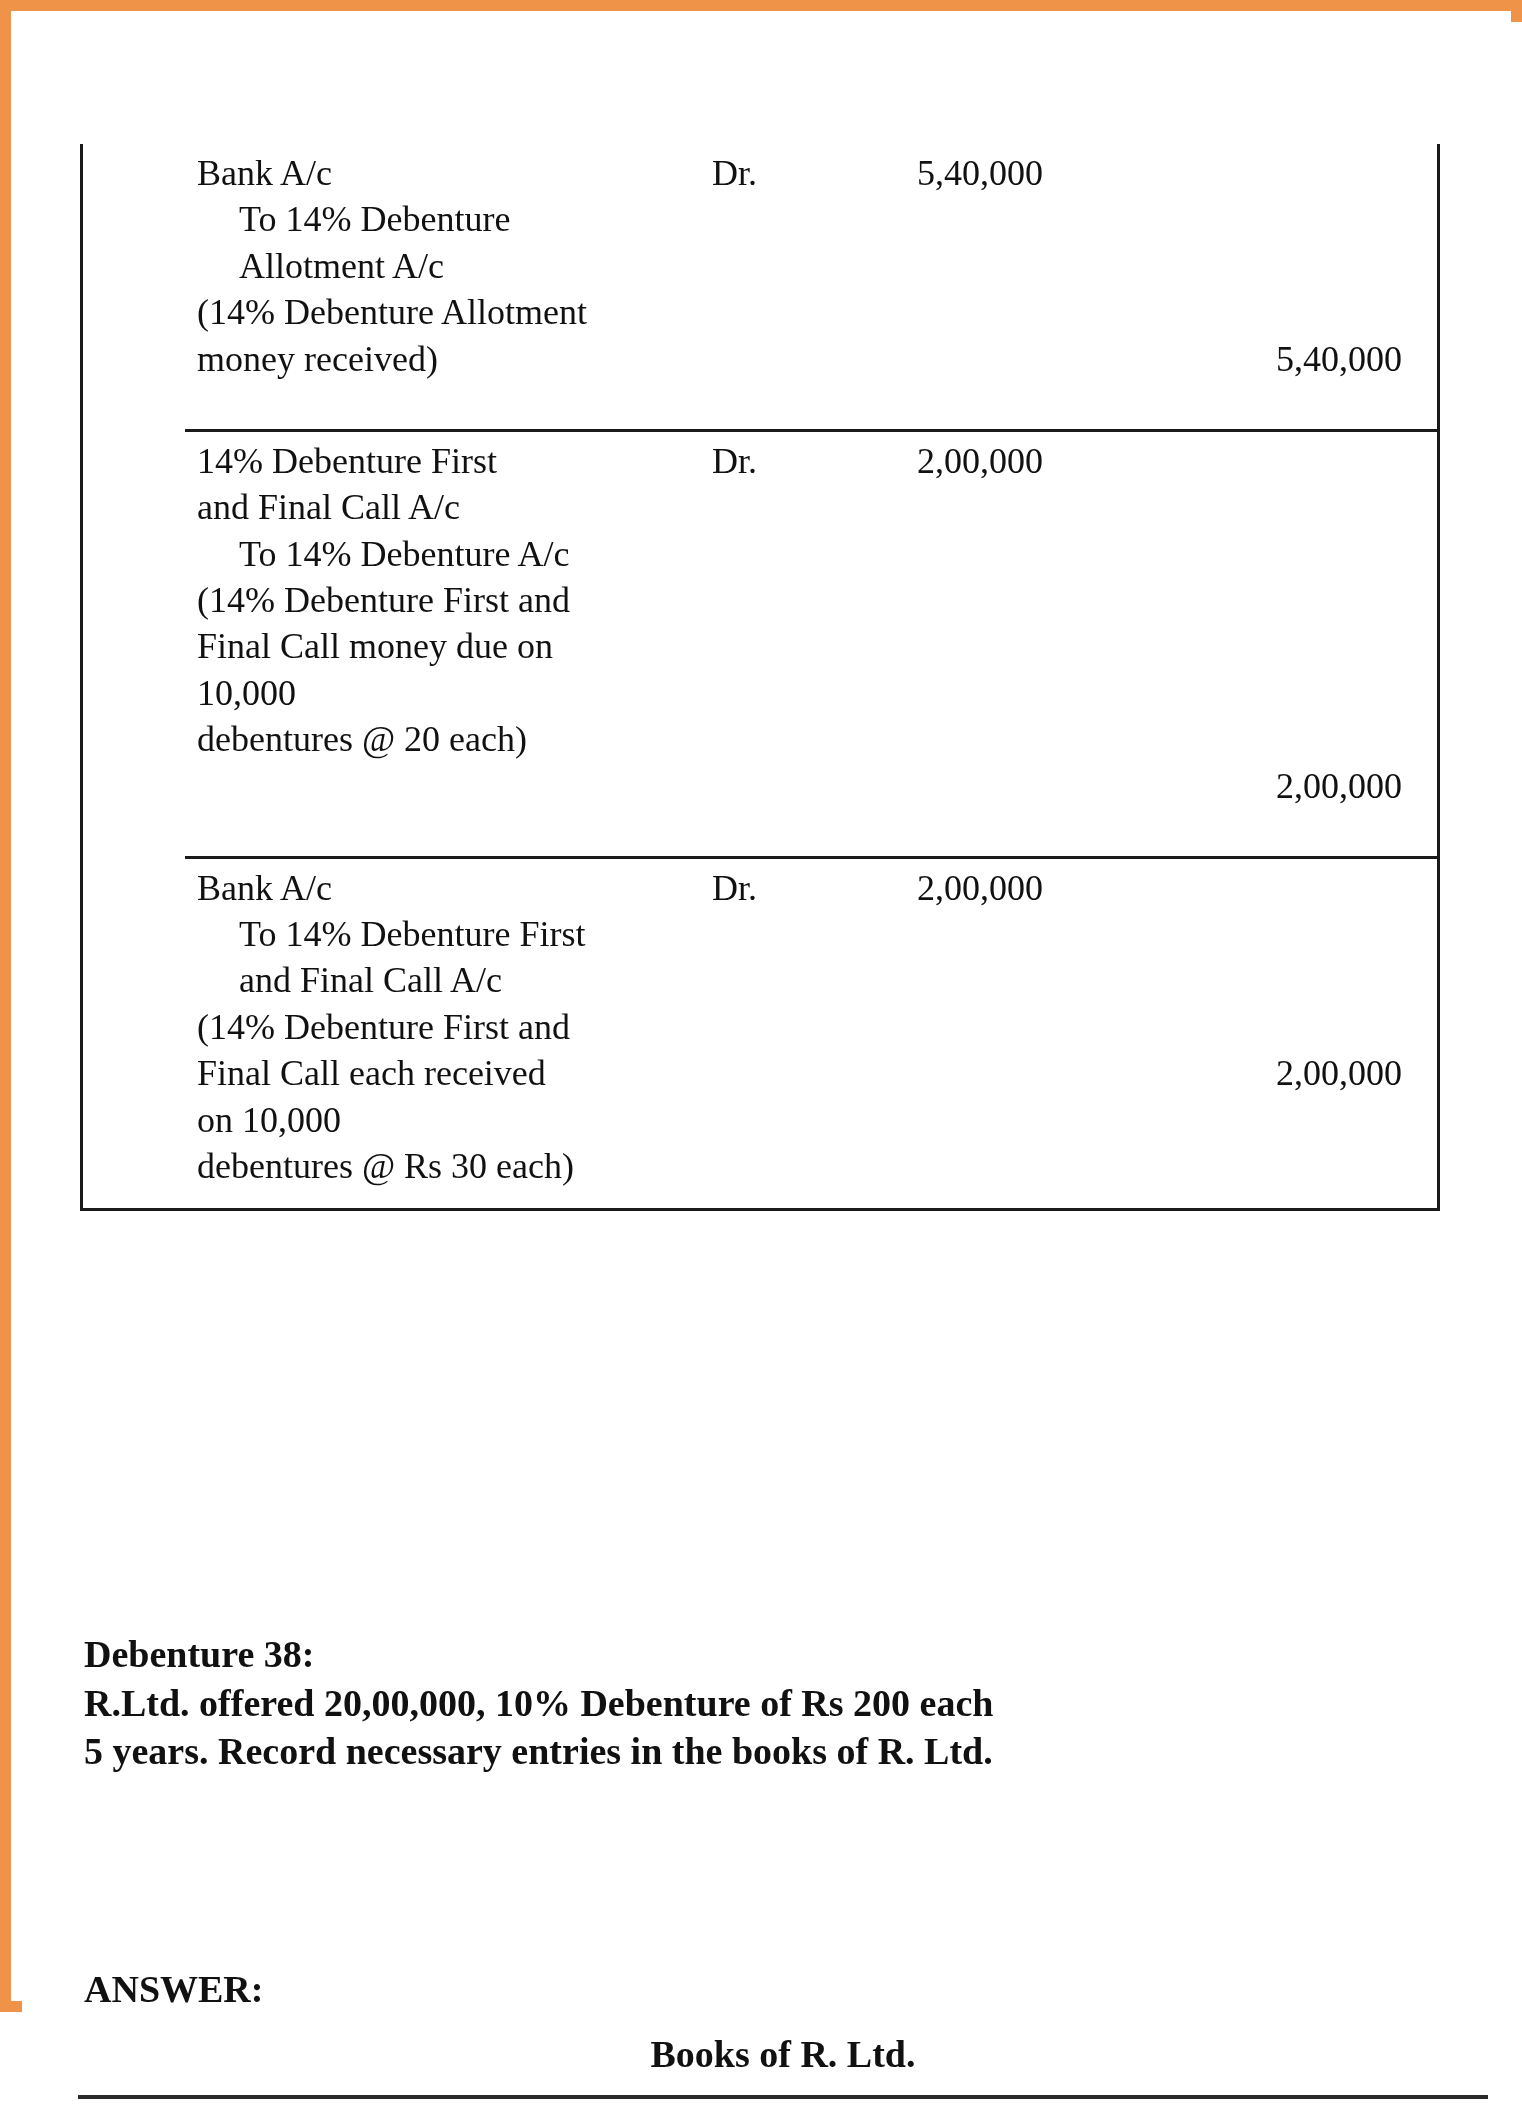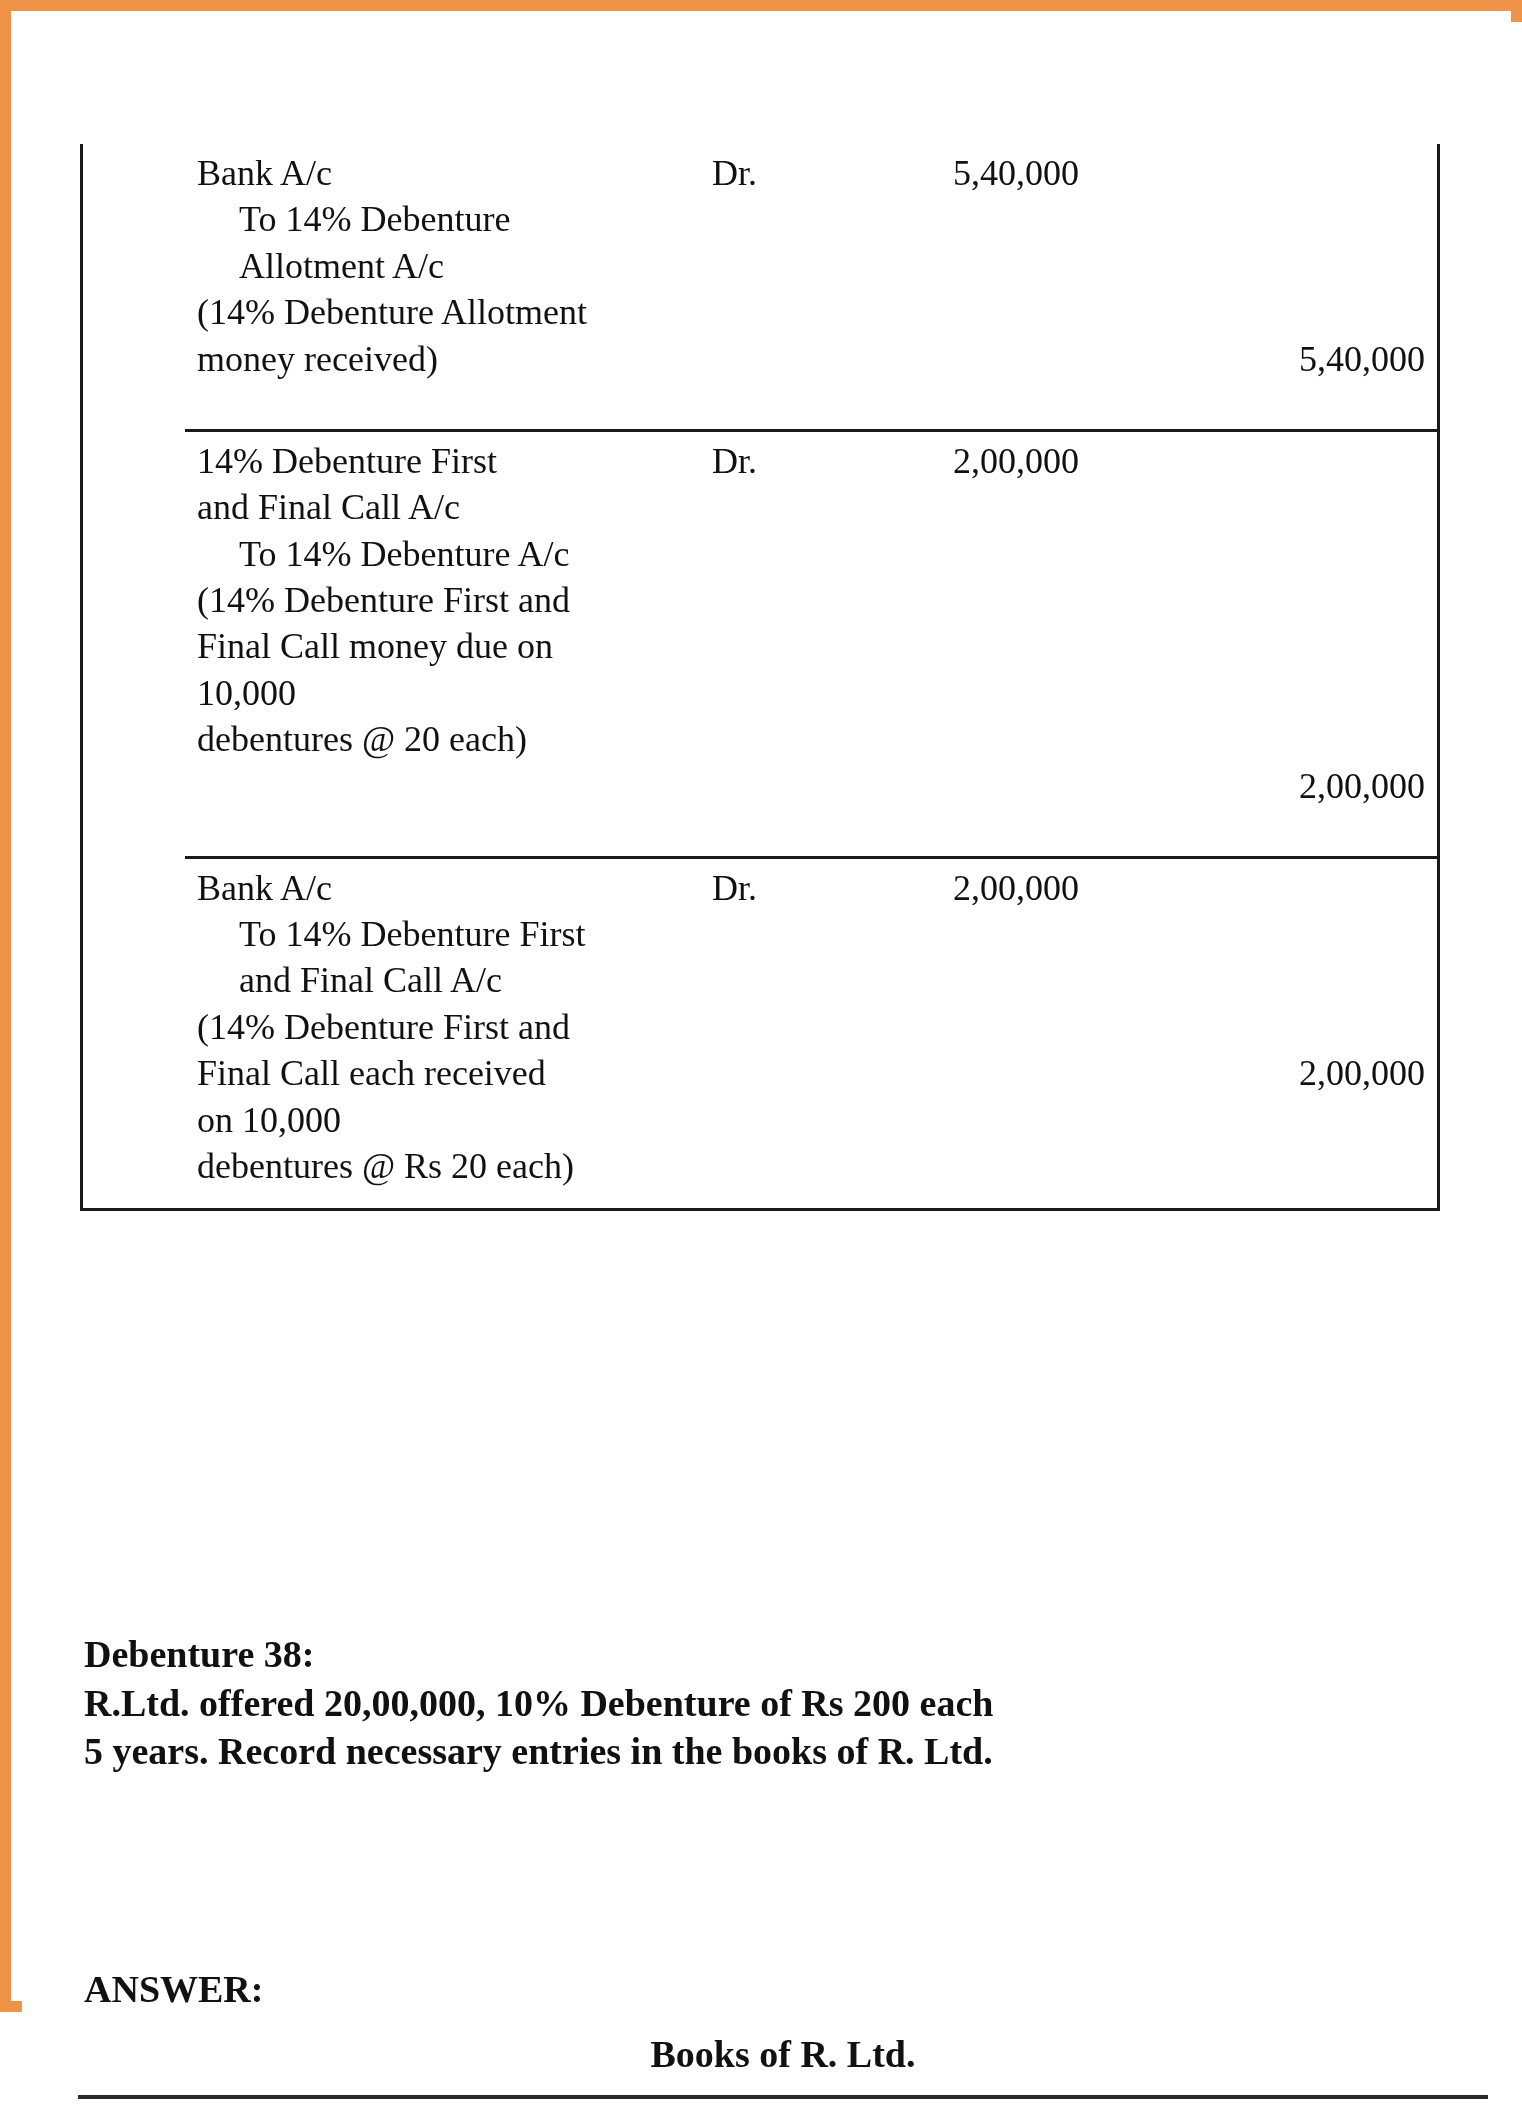--- a/index.html
+++ b/index.html
@@ -77,21 +77,21 @@
     justify-content: space-between;
     align-items: baseline;
   }
   .p-line .dr { padding-right: 6px; }
   .indent1 { padding-left: 42px; }
 
   .amount {
     font-size: 36px;
     line-height: 1.29;
     padding: 6px 12px 0 14px;
-    text-align: right;
+    text-align: center;
     white-space: pre;
   }
   .amount.credit { padding-left: 18px; }
   .amount .spacer { display: block; }
 
   
   #question-block {
     position: absolute;
     left: 62px;
     top: 1608px;
@@ -208,21 +208,21 @@
               <div class="particulars">
                 <div class="p-line head">
                   <span>Bank A/c</span>
                   <span class="dr">Dr.</span>
                 </div>
                 <div class="p-line indent1">To 14% Debenture First</div>
                 <div class="p-line indent1">and Final Call A/c</div>
                 <div class="p-line">(14% Debenture First and</div>
                 <div class="p-line">Final Call each received</div>
                 <div class="p-line">on 10,000</div>
-                <div class="p-line">debentures @ Rs 20 each)</div>
+                <div class="p-line">debentures @ Rs 30 each)</div>
               </div>
             </td>
             <td class="col-lf">
               <div class="amount"></div>
             </td>
             <td class="col-debit">
               <div class="amount">2,00,000</div>
             </td>
             <td class="col-credit">
               <div class="amount credit">

